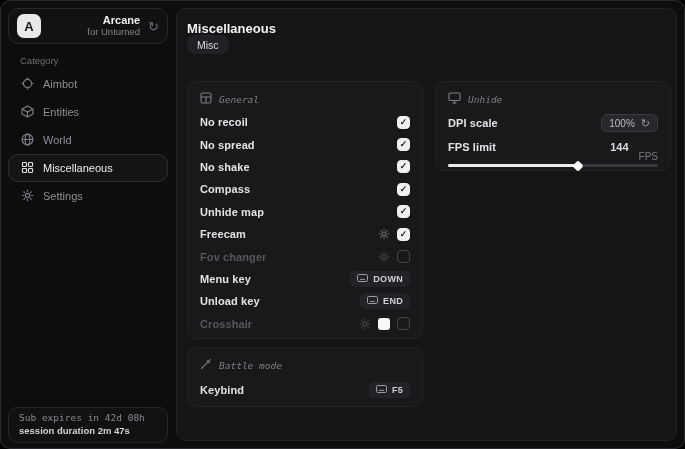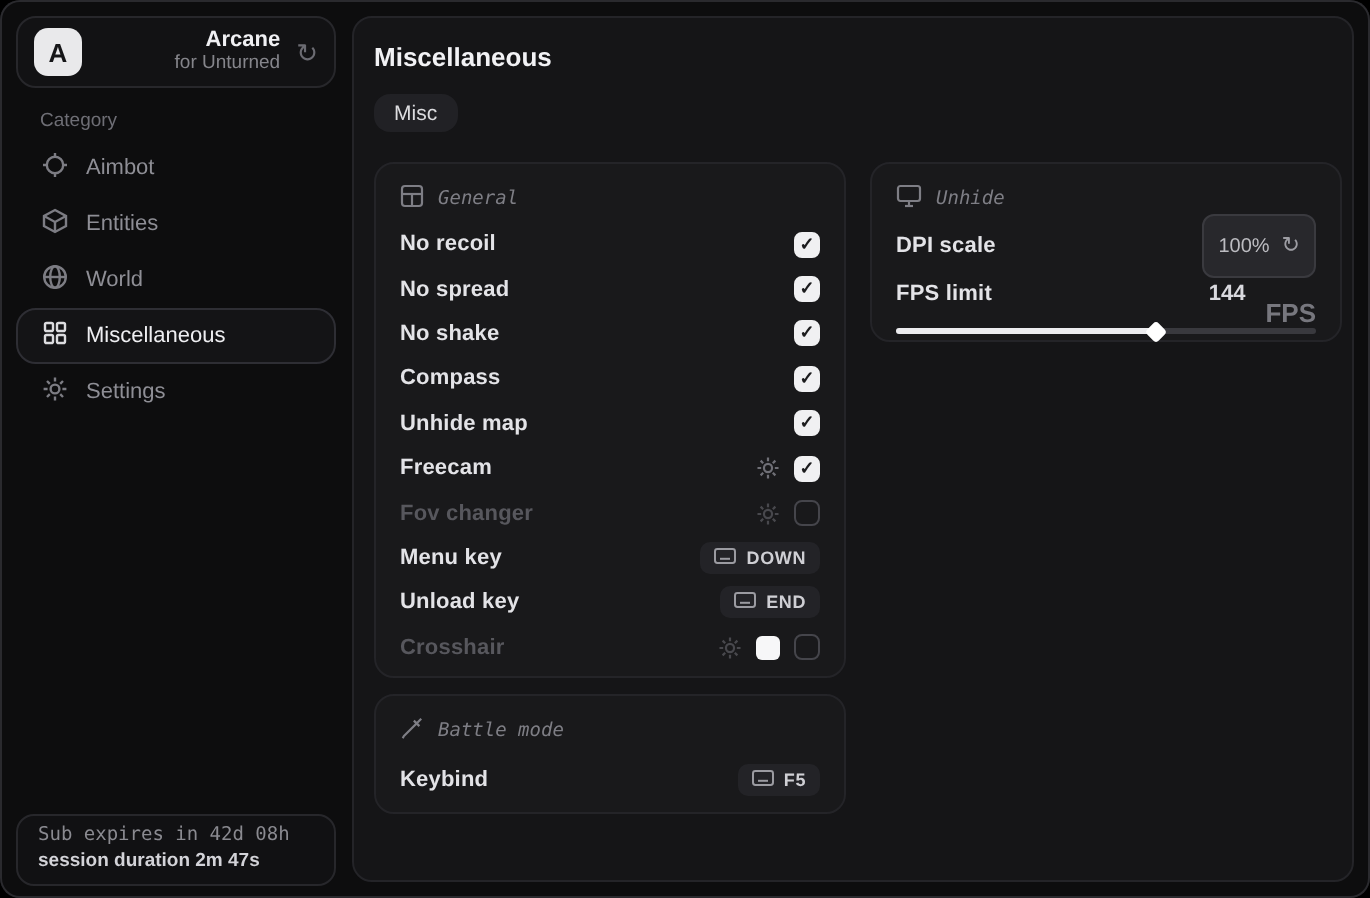--- a/index.html
+++ b/index.html
@@ -43,21 +43,21 @@
   }
   .footer-line1 { font-family:"DejaVu Sans Mono", monospace; font-size:9.5px; color:#8a8a90; }
   .footer-line2 { font-size:9.5px; font-weight:700; color:#d3d3d8; margin-top:2px; }
   
   .main {
     position:absolute; left:176px; top:8px; width:501px; height:433px;
     background:#151517; border:1px solid #242428; border-radius:10px;
   }
   .page-title { position:absolute; left:10px; top:12px; font-size:13px; font-weight:700; color:#f2f2f5; }
   .tab-pill {
-    position:absolute; left:10px; top:38px; height:19px; padding:0 10px;
+    position:absolute; left:10px; top:26px; height:19px; padding:0 10px;
     background:#212125; border-radius:8px; display:flex; align-items:center;
     font-size:10.5px; color:#dcdcdf; cursor:pointer;
   }
   .card {
     position:absolute; background:#19191b; border:1px solid #242428;
     border-radius:10px; padding:9px 12px;
   }
   .card-general { left:10px; top:72px; width:236px; height:258px; }
   .card-battle  { left:10px; top:338px; width:236px; height:60px; }
   .card-display { left:258px; top:72px; width:236px; height:90px; }
@@ -84,27 +84,27 @@
   .key-badge {
     height:16px; padding:0 7px; background:#232327; border-radius:5px;
     display:flex; align-items:center; gap:5px; cursor:pointer;
     font-size:9px; font-weight:700; color:#cfcfd4; letter-spacing:.3px;
   }
   .key-badge svg { stroke:#9b9ba1; }
   
   .row-dpi { height:24px;justify-content:space-between; }
   .row-fps { height:20px; margin-top:2px; }
   .dpi-box {
-    height:32px; padding:0 7px; background:#28282c; border:1px solid #3a3a3f;
+    height:18px; padding:0 7px; background:#28282c; border:1px solid #3a3a3f;
     border-radius:6px; display:flex; align-items:center; gap:6px; cursor:pointer;
     font-size:10px; color:#bcbcc1;
   }
   .dpi-reset { font-size:11px; color:#9d9da3; line-height:1; }
   .fps-val { font-size:11px; font-weight:700; color:#d9d9de; }
-  .fps-unit { font-size:13px; font-weight:700; color:#77777e; margin-left:3px;margin-top:19px; }
+  .fps-unit { font-size:10px; font-weight:400; color:#77777e; margin-left:3px;margin-top:19px; }
   .slider { position:relative; margin-top:7px; height:3px; border-radius:2px; background:#39393e; cursor:pointer; }
   .slider-fill { position:relative; height:3px; border-radius:2px; background:#ececef; }
   .slider-thumb {
     position:absolute; right:-4px; top:-2.5px; width:8px; height:8px;
     background:#ffffff; border-radius:2px; transform:rotate(45deg); cursor:grab;
   }
 </style>
 </head>
 <body>
 

